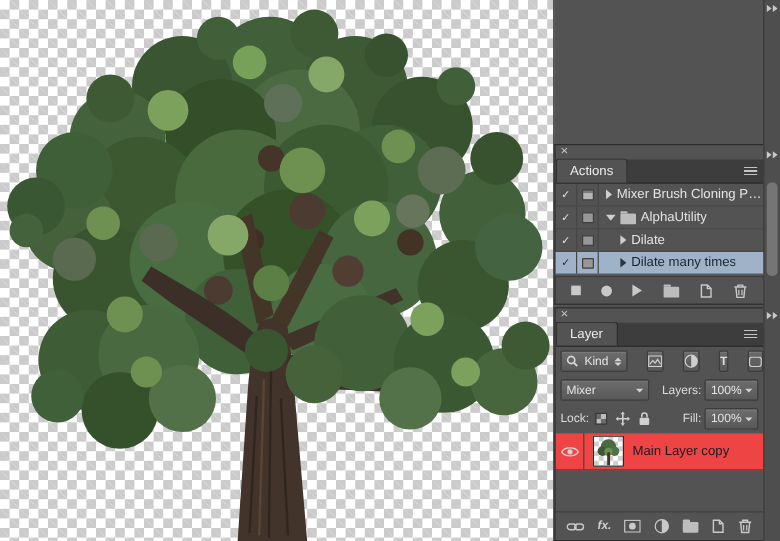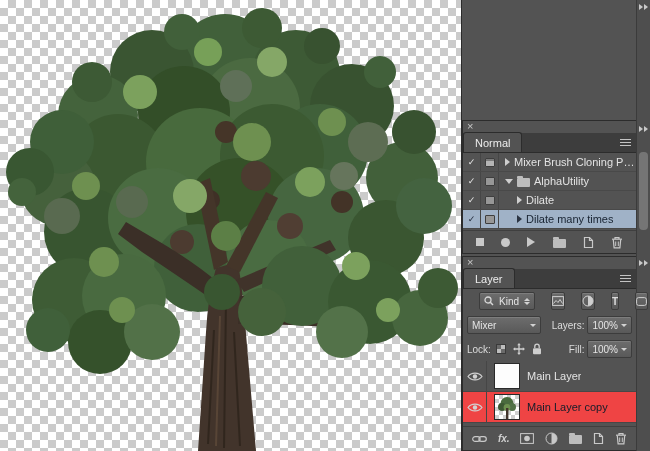--- a/index.html
+++ b/index.html
@@ -58,21 +58,21 @@
   .folder-ico::before { content:""; position:absolute; left:0; top:-2px; width:6px; height:2px; background:#bdbdbd; border-radius:1px 1px 0 0; }
 
   .atoolbar { position:absolute; left:0; right:0; bottom:0; height:23px; border-top:1px solid #3f3f3f;
               display:flex; align-items:center; justify-content:space-between; padding:0 13px; }
   .ico-stop { width:8px; height:8px; background:#c9c9c9; }
   .ico-record { width:9px; height:9px; border-radius:50%; background:#c9c9c9; }
   .ico-play { width:0; height:0; border-left:8px solid #c9c9c9; border-top:5px solid transparent; border-bottom:5px solid transparent; }
   .tool { display:flex; align-items:center; cursor:pointer; }
 
   
-  .lfilter { display:flex; align-items:center; gap:16px; height:24px; padding:0 16px; }
+  .lfilter { display:flex; align-items:center; gap:16px; height:24px; padding:0 4px; }
   .dd { height:18px; background:linear-gradient(#6d6d6d,#595959); border:1px solid #3c3c3c; border-radius:2px;
         color:#e4e4e4; font-size:10px; display:flex; align-items:center; padding:0 4px; gap:3px;
         box-shadow:inset 0 1px 0 rgba(255,255,255,.12); cursor:pointer; }
   .dd-kind { flex:0 0 56px; justify-content:space-between; }
   .spin { display:flex; flex-direction:column; gap:1px; }
   .tri-u  { width:0; height:0; border-bottom:3px solid #d2d2d2; border-left:3px solid transparent; border-right:3px solid transparent; }
   .tri-dn { width:0; height:0; border-top:3px solid #d2d2d2; border-left:3px solid transparent; border-right:3px solid transparent; }
   .fbtn { width:17px; height:18px; background:linear-gradient(#6b6b6b,#585858); border:1px solid #3c3c3c; border-radius:2px;
           display:flex; align-items:center; justify-content:center; color:#dcdcdc; font-size:10px; font-weight:bold; cursor:pointer;
           box-shadow:inset 0 1px 0 rgba(255,255,255,.12); }
@@ -210,21 +210,21 @@
           <i class="tri-collapse"></i>
         </span>
       <span class="scroll-thumb"></span>
     </div>
 
     <div class="panel actions-panel">
       <div class="titlebar">
         <span class="close-x">×</span>
       </div>
       <div class="tabstrip">
-        <div class="tab">Normal</div>
+        <div class="tab">Actions</div>
         <span class="panel-menu"></span>
       </div>
 
       <div class="alist">
         <div class="arow">
           <span class="acell-check">✓</span>
           <span class="acell-modal">
               <span class="modal-well" style="background:#b5b5b5 linear-gradient(#7a7a7a 0 2px, transparent 2px)"></span>
             </span>
           <span class="acontent">
@@ -379,30 +379,20 @@
         <span class="lgroup">
           <span>Fill:</span>
           <span class="dd dd-small">
             <span>100%</span>
             <i class="tri-dn"></i>
           </span>
         </span>
       </div>
 
       <div class="llist">
-        <div class="lrow">
-          <span class="leye">
-            <svg width="16" height="11" viewBox="0 0 16 11">
-                <path d="M1 5.5 C4.2 1 11.8 1 15 5.5 C11.8 10 4.2 10 1 5.5 Z" fill="none" stroke="#d2d2d2" stroke-width="1.2"></path>
-                <circle cx="8" cy="5.5" r="2.2" fill="#d2d2d2"></circle>
-              </svg>
-            </span>
-          <span class="lthumb white"></span>
-          <span class="lname">Main Layer</span>
-        </div>
         <div class="lrow selected">
           <span class="leye">
             <svg width="16" height="11" viewBox="0 0 16 11">
                 <path d="M1 5.5 C4.2 1 11.8 1 15 5.5 C11.8 10 4.2 10 1 5.5 Z" fill="none" stroke="#d2d2d2" stroke-width="1.2"></path>
                 <circle cx="8" cy="5.5" r="2.2" fill="#d2d2d2"></circle>
               </svg>
             </span>
           <span class="lthumb">
             <svg width="24" height="24" viewBox="0 0 24 24">
               <circle cx="12" cy="8.5" r="6.5" fill="#4a6b3e"></circle>

